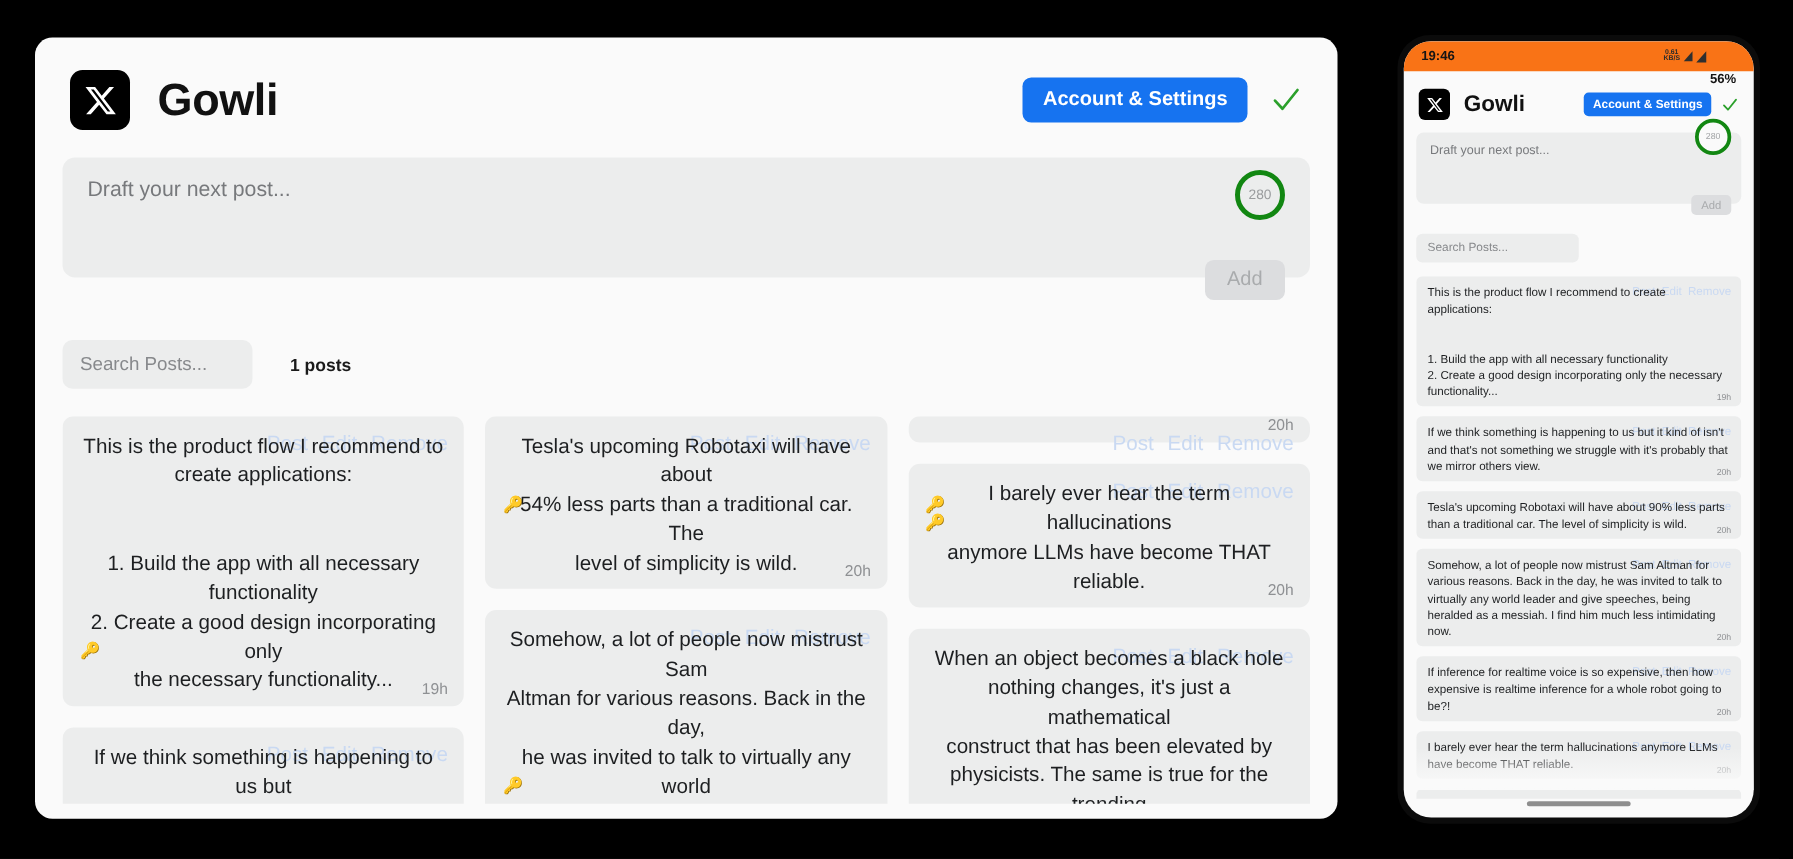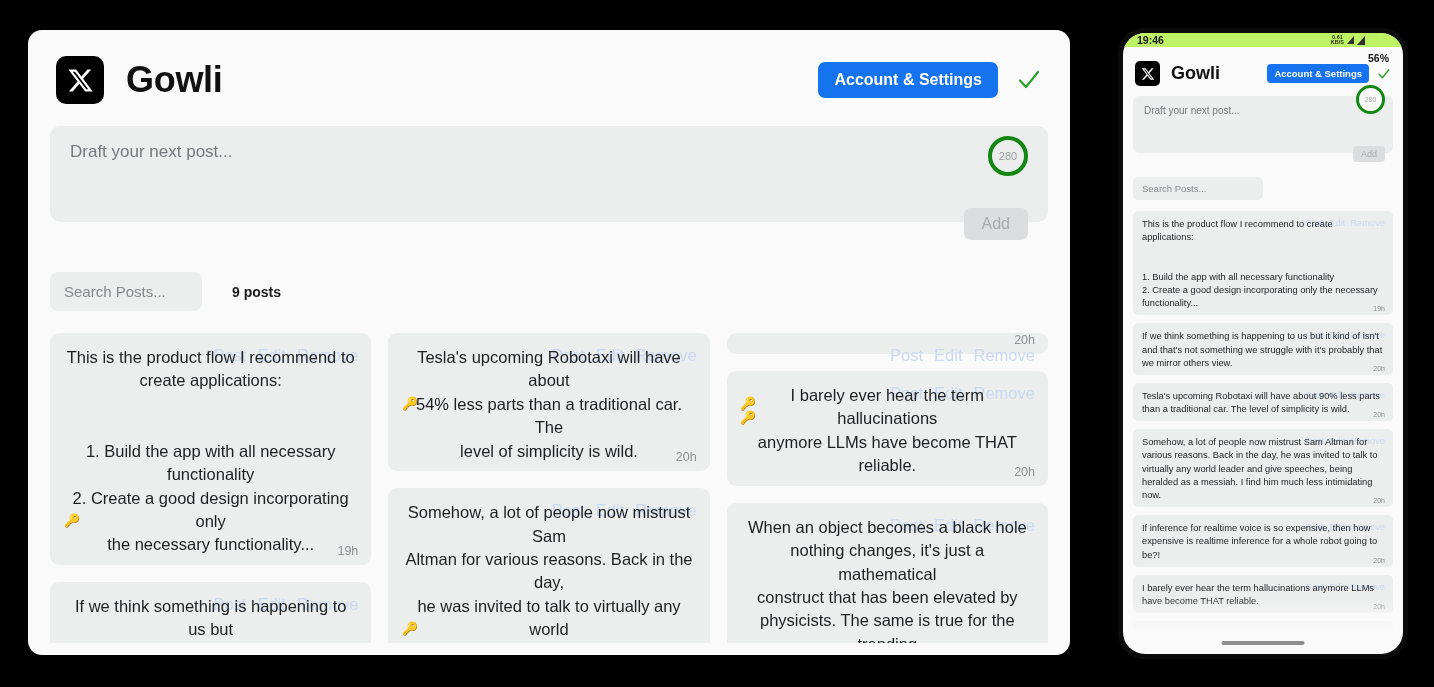--- a/index.html
+++ b/index.html
@@ -222,22 +222,22 @@
   .phone-screen {
     width: 100%;
     height: 100%;
     background: #fafafa;
     border-radius: 22px;
     overflow: hidden;
     position: relative;
   }
 
   .statusbar {
-    height: 14px;
-    background: #bef264;
+    height: 24px;
+    background: #f97316;
     display: flex;
     align-items: center;
     padding: 0 14px;
     font-size: 10.5px;
     color: #141414;
     font-weight: bold;
   }
   .statusbar .sb-spacer { flex: 1 1 auto; }
   .sb-icons { display: flex; align-items: center; gap: 3px; }
   .sb-net {
@@ -373,21 +373,21 @@
     <div class="composer">
       <div class="composer-placeholder">Draft your next post...</div>
       <div class="counter-ring">
         <span>280</span>
       </div>
       <button class="add-btn">Add</button>
     </div>
 
     <div class="search-row">
       <input class="search-input" type="text" placeholder="Search Posts..." style="">
-      <div class="post-count">9 posts</div>
+      <div class="post-count">1 posts</div>
     </div>
 
     <div class="board">
       <div class="column" id="col1">
           <div class="card">
             <div class="card-actions">
               <span>Post</span>
               <span>Edit</span>
               <span>Remove</span>
             </div>

